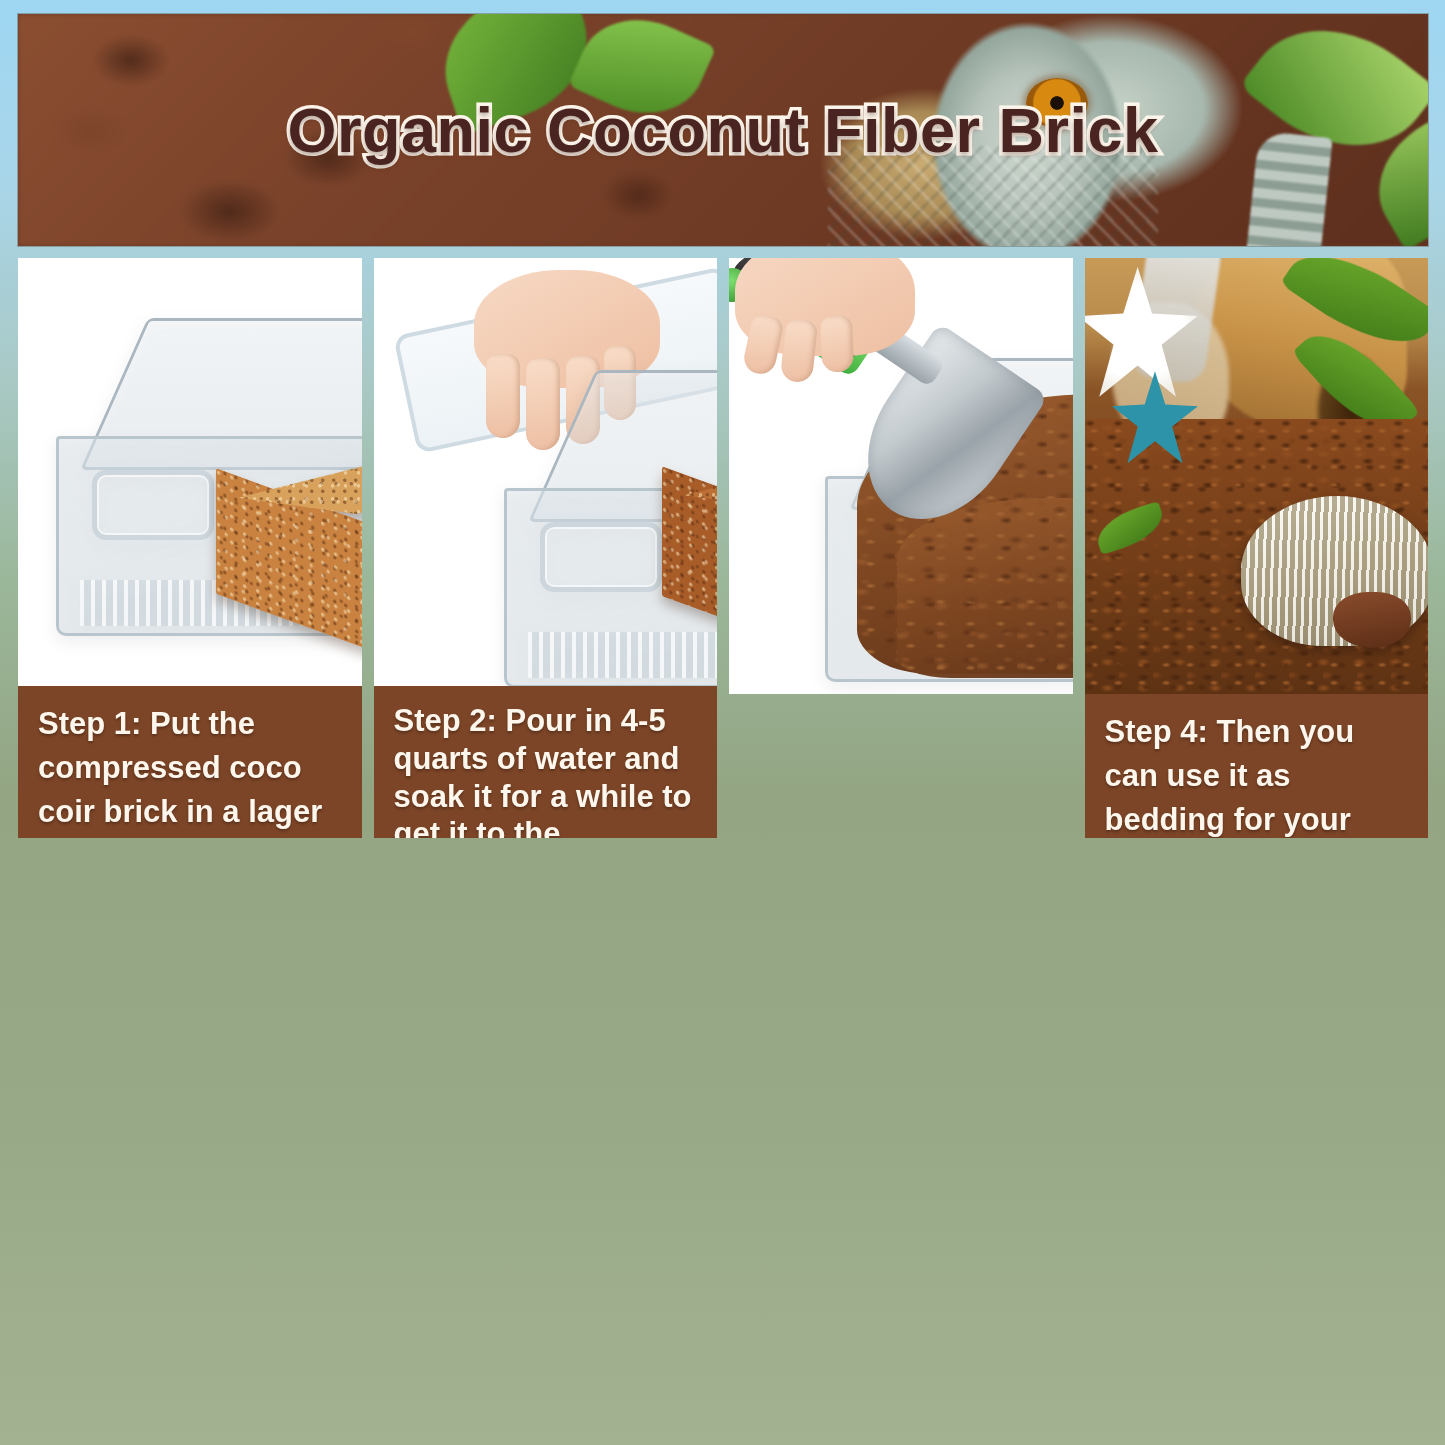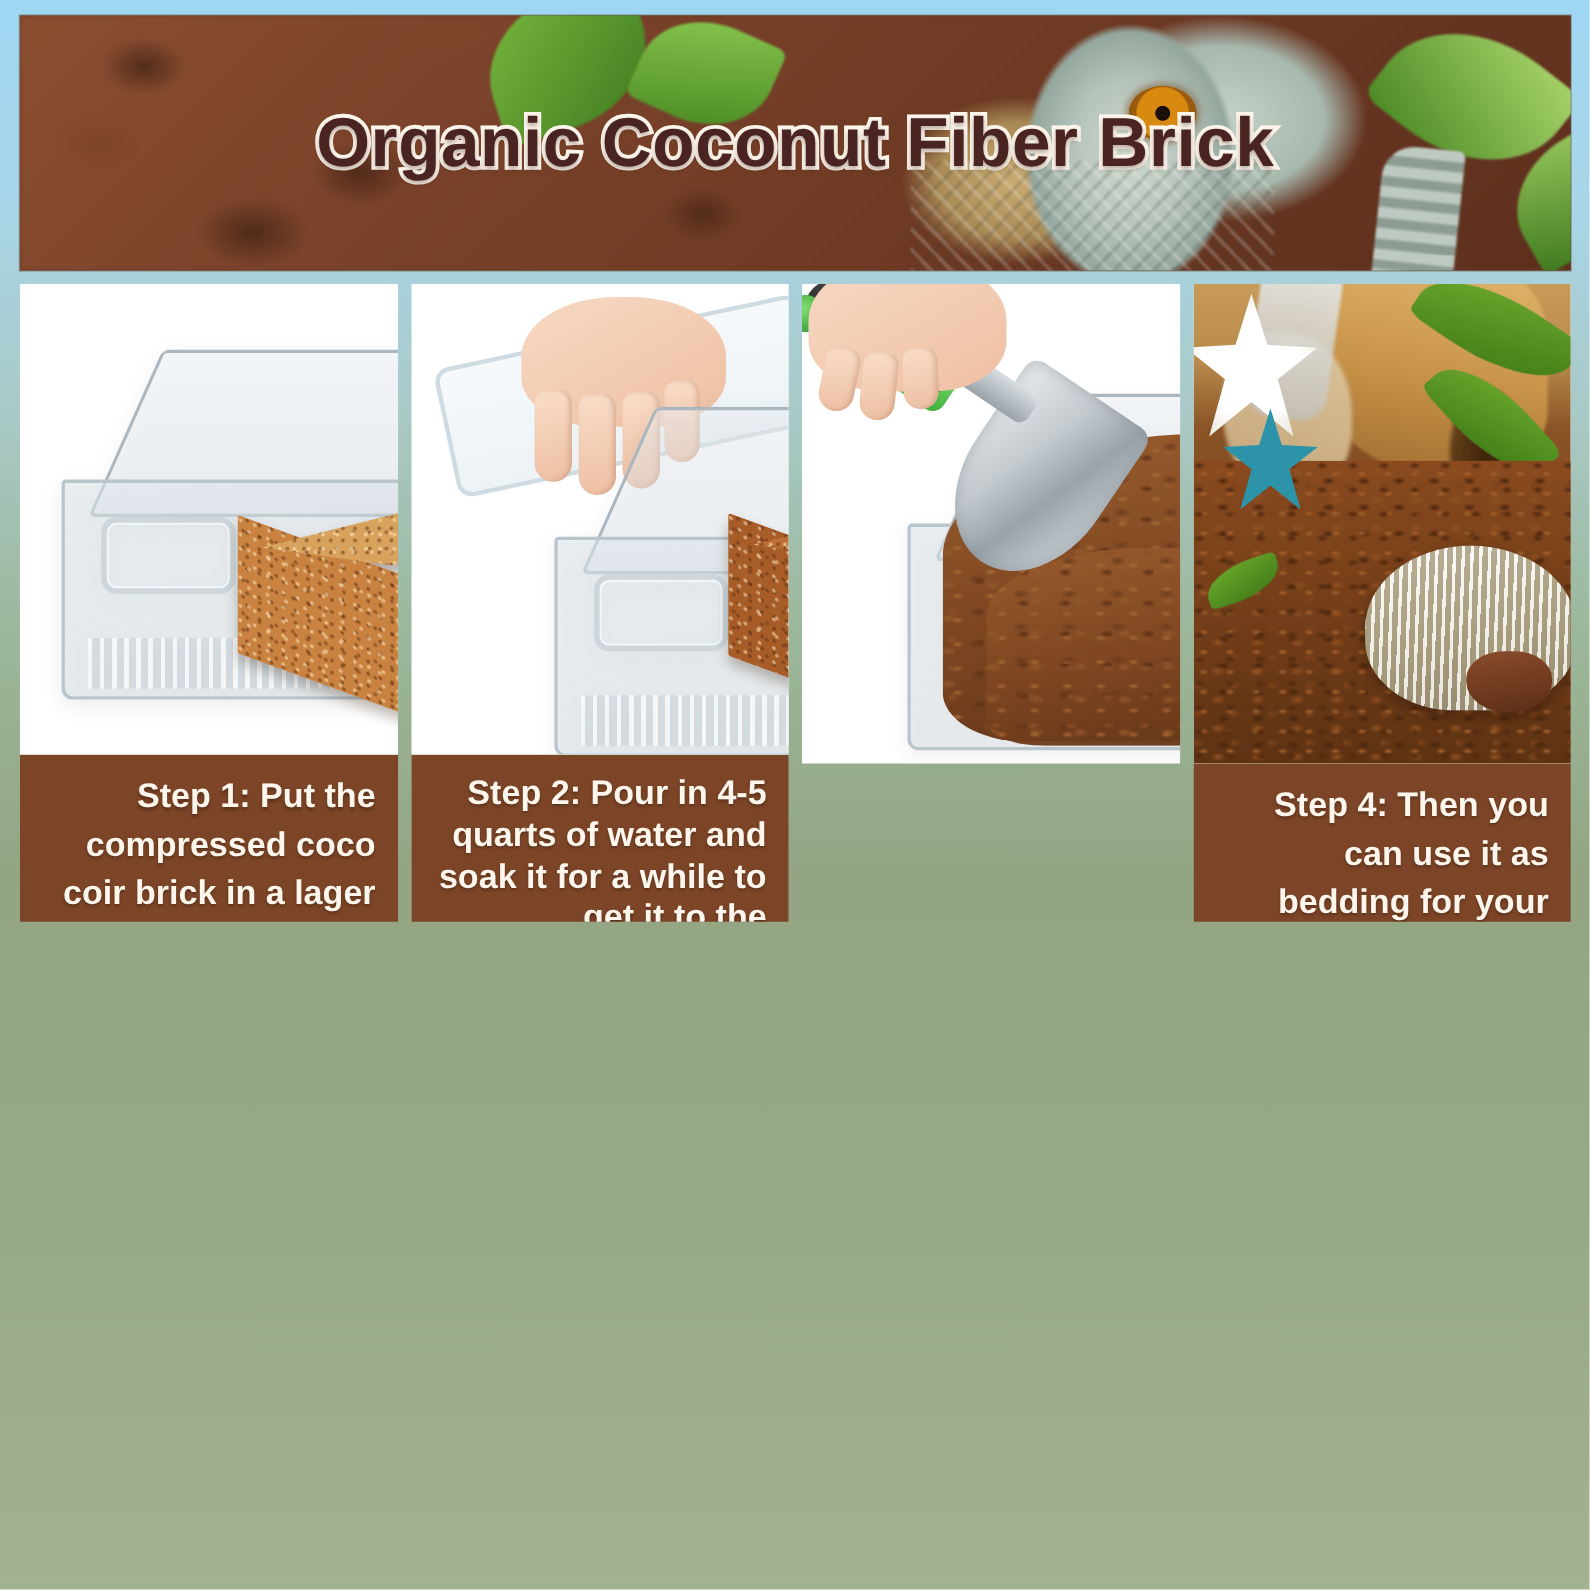--- a/index.html
+++ b/index.html
@@ -1,21 +1,21 @@
 <!DOCTYPE html>
 <html><head>
 <meta charset="utf-8">
 <style>
   html,body{margin:0;padding:0;}
   body{
     width:1445px;height:1445px;overflow:hidden;
     font-family:"Liberation Sans","DejaVu Sans",sans-serif;
     background:linear-gradient(180deg,#9ed6f2 0%,#a8d6ea 12%,#a9c9c6 26%,#9bb79a 40%,#93a583 55%,#97a886 75%,#a3b392 100%);
   }
-  .page{position:relative;width:1445px;height:1445px;text-align:right;}
+  .page{position:relative;width:1445px;height:1445px;}
 
   
   .banner{position:absolute;left:18px;top:14px;width:1410px;height:232px;overflow:hidden;
     background:#6b3a26;box-shadow:0 0 0 1px rgba(80,60,40,.35);}
   .banner-soil{position:absolute;inset:0;
     background:
       radial-gradient(ellipse 60px 40px at 8% 20%,rgba(40,18,10,.55),transparent 65%),
       radial-gradient(ellipse 70px 45px at 22% 62%,rgba(40,18,10,.5),transparent 65%),
       radial-gradient(ellipse 50px 35px at 34% 28%,rgba(60,28,14,.45),transparent 65%),
       radial-gradient(ellipse 80px 50px at 15% 85%,rgba(35,15,8,.5),transparent 65%),

